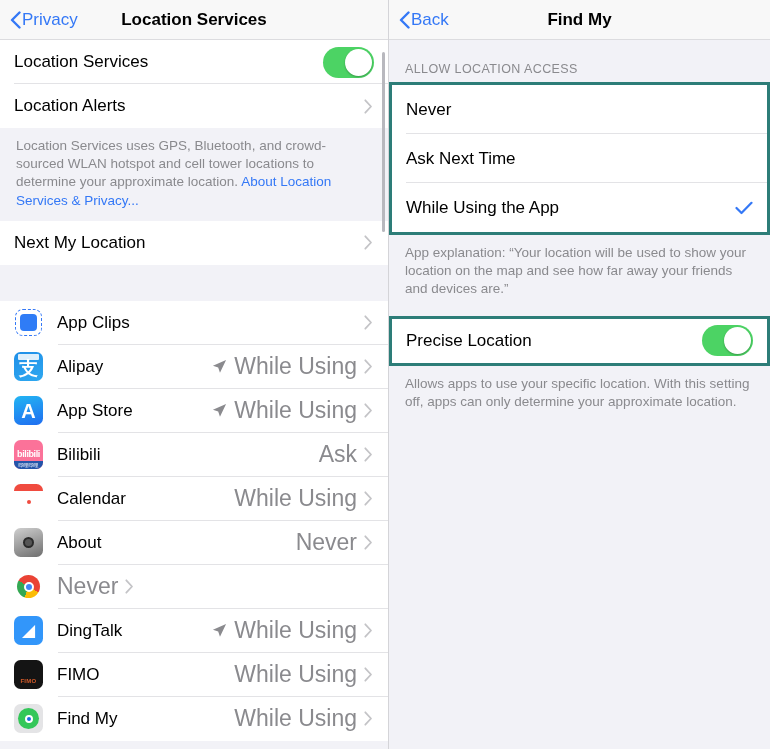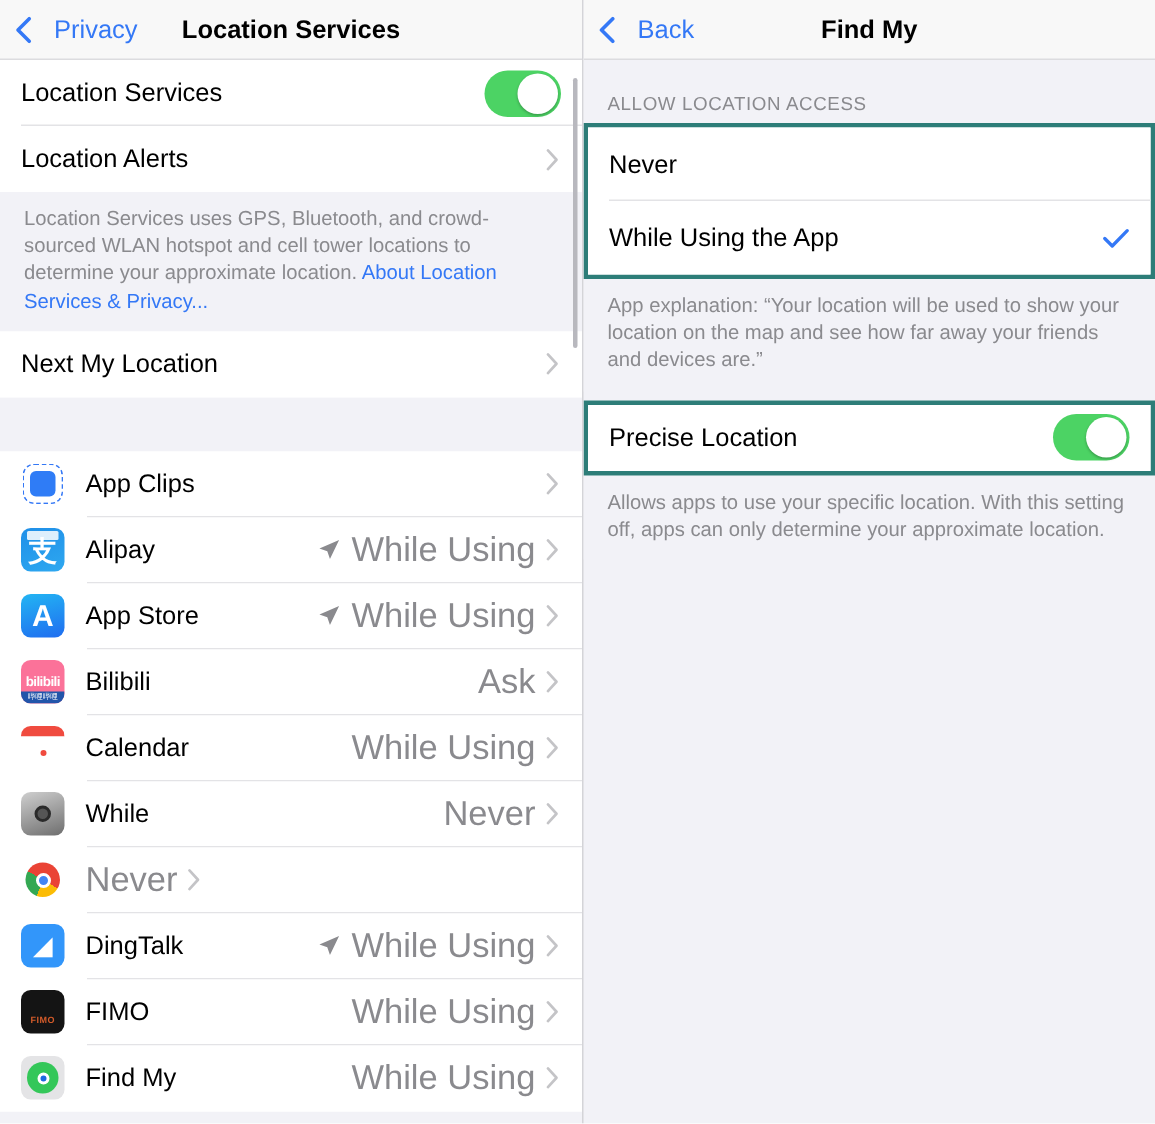--- a/index.html
+++ b/index.html
@@ -15,21 +15,21 @@
   .pane-left  { width: 390px; height: 749px; background: #f2f2f7; position: relative; overflow: hidden; }
   .pane-right { width: 384px; height: 749px; background: #f2f2f7; position: relative; overflow: hidden;
                 border-left: 1px solid #d4d4d8; }
 
   
   .navbar {
     height: 40px; background: #f8f8f8; display: flex; align-items: center;
     position: relative; border-bottom: 1px solid #dcdcdf;
   }
   .nav-back {
-    display: flex; align-items: center; gap: 15px;
+    display: flex; align-items: center; gap: 1px;
     color: #3478f6; font-size: 17px; padding-left: 10px; cursor: pointer;
     position: relative; z-index: 2;
   }
   .nav-back .chev {
     width: 11px; height: 18px; display: inline-block; position: relative; flex: 0 0 auto;
   }
   .nav-back .chev svg { display: block; }
   .nav-title {
     position: absolute; left: 0; right: 0; text-align: center;
     font-size: 17px; font-weight: bold; color: #000; pointer-events: none;
@@ -272,21 +272,21 @@
             <svg width="9" height="15" viewBox="0 0 9 15">
               <path d="M1.3 1.3L7 7.5l-5.7 6.2" fill="none" stroke="#c4c4c7" stroke-width="1.8" stroke-linecap="round" stroke-linejoin="round"></path>
             </svg>
           </span>
           <div class="sep"></div>
         </div>
         <div class="row indent">
           <div class="appicon ic-camera">
             <div class="lens"></div>
           </div>
-          <span class="row-label">While</span>
+          <span class="row-label">About</span>
           <span class="row-value">Never</span>
           <span class="chevron-r">
             <svg width="9" height="15" viewBox="0 0 9 15">
               <path d="M1.3 1.3L7 7.5l-5.7 6.2" fill="none" stroke="#c4c4c7" stroke-width="1.8" stroke-linecap="round" stroke-linejoin="round"></path>
             </svg>
           </span>
           <div class="sep"></div>
         </div>
         <div class="row indent">
           <div class="appicon ic-chrome">
@@ -368,20 +368,24 @@
     </div>
 
     <div class="section-hdr">ALLOW LOCATION ACCESS</div>
 
     <div class="hl-box" id="options-box">
         <div class="row" style="min-height: 49px;">
           <span class="row-label">Never</span>
           <div class="sep"></div>
         </div>
         <div class="row" style="min-height: 49px;">
+          <span class="row-label">Ask Next Time</span>
+          <div class="sep"></div>
+        </div>
+        <div class="row" style="min-height: 49px;">
           <span class="row-label">While Using the App</span>
           <span class="check">
             <svg width="18" height="14" viewBox="0 0 18 14">
               <path d="M1.5 7l5 5L16.5 1.8" fill="none" stroke="#3478f6" stroke-width="2.2" stroke-linecap="round" stroke-linejoin="round"></path>
             </svg>
           </span>
         </div>
       </div>
 
     <div class="footnote">App explanation: “Your location will be used to show your location on the map and see how far away your friends and devices are.”</div>

